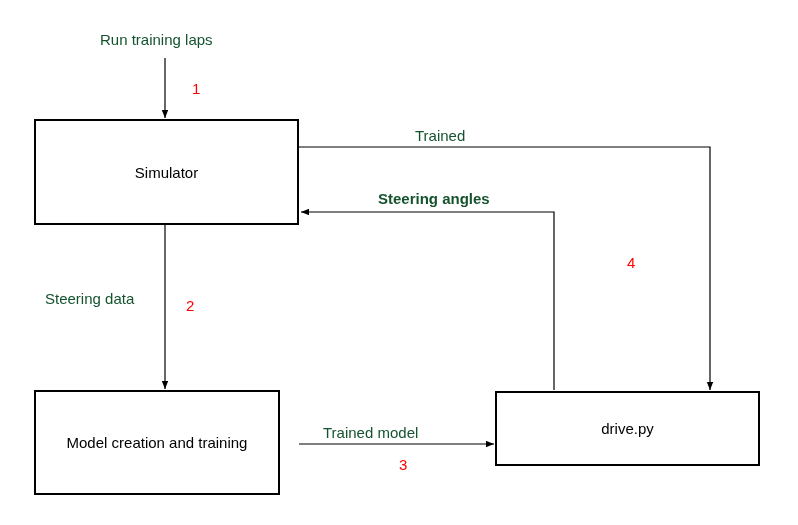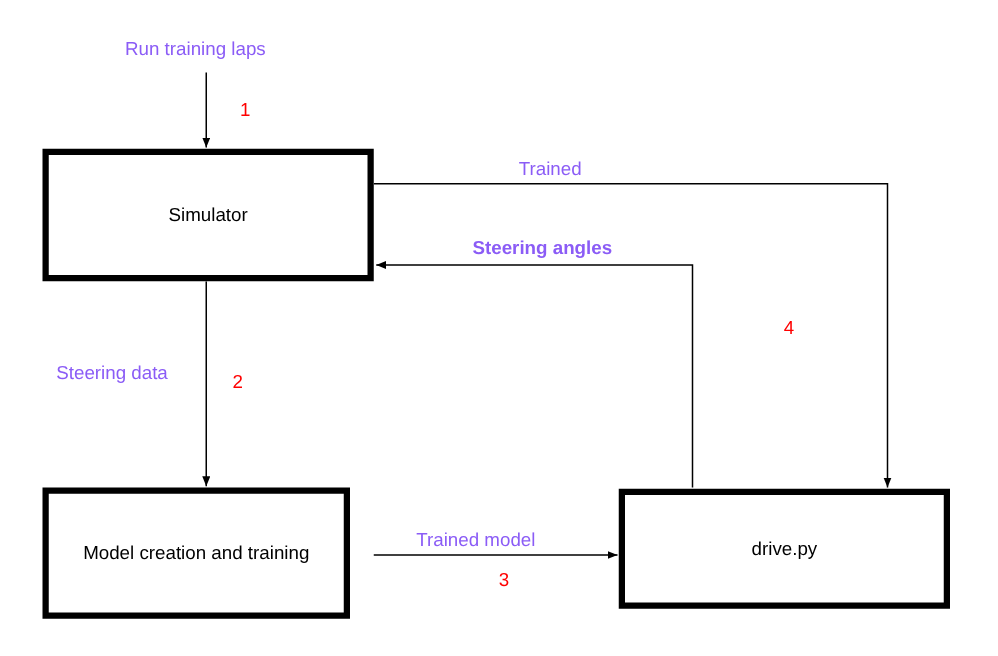--- a/index.html
+++ b/index.html
@@ -23,61 +23,61 @@
     position: absolute;
     left: 0;
     top: 0;
     width: 798px;
     height: 525px;
     pointer-events: none;
   }
   .node-box {
     position: absolute;
     box-sizing: border-box;
-    border: 5px solid #000000;
+    border: 2px solid #000000;
     background: #ffffff;
     display: flex;
     align-items: center;
     justify-content: center;
   }
   .node-label {
     font-family: "Liberation Sans", sans-serif;
     font-size: 15px;
     color: #000000;
     line-height: 1;
     white-space: nowrap;
   }
   .edge-label {
     position: absolute;
     font-family: "Liberation Sans", sans-serif;
     font-size: 15px;
-    color: #8b5cf6;
+    color: #14532d;
     line-height: 1;
     white-space: nowrap;
   }
   .step-number {
     position: absolute;
     font-family: "Liberation Sans", sans-serif;
     font-size: 15px;
     color: #ff0000;
     line-height: 1;
     white-space: nowrap;
   }
 
   
   #node-simulator   { left: 34px;  top: 119px; width: 265px; height: 106px; }
   #node-model       { left: 34px;  top: 390px; width: 246px; height: 105px; }
-  #node-drive       { left: 495px; top: 391px; width: 265px; height: 96px; }
+  #node-drive       { left: 495px; top: 391px; width: 265px; height: 75px; }
 
   
   #label-run-training-laps { left: 100px; top: 32px; }
   #label-images            { left: 415px; top: 128px; }
   #label-steering-angles   { left: 378px; top: 191px; font-weight: bold; }
   #label-training-data     { left: 45px;  top: 291px; }
-  #label-trained-model     { left: 333px; top: 425px; text-align: right; }
+  #label-trained-model     { left: 323px; top: 425px; text-align: right; }
 
   
   #step-1 { left: 192px; top: 81px; }
   #step-2 { left: 186px; top: 298px; }
   #step-3 { left: 399px; top: 457px; }
   #step-4 { left: 627px; top: 255px; }
 </style>
 </head>
 <body>
 

